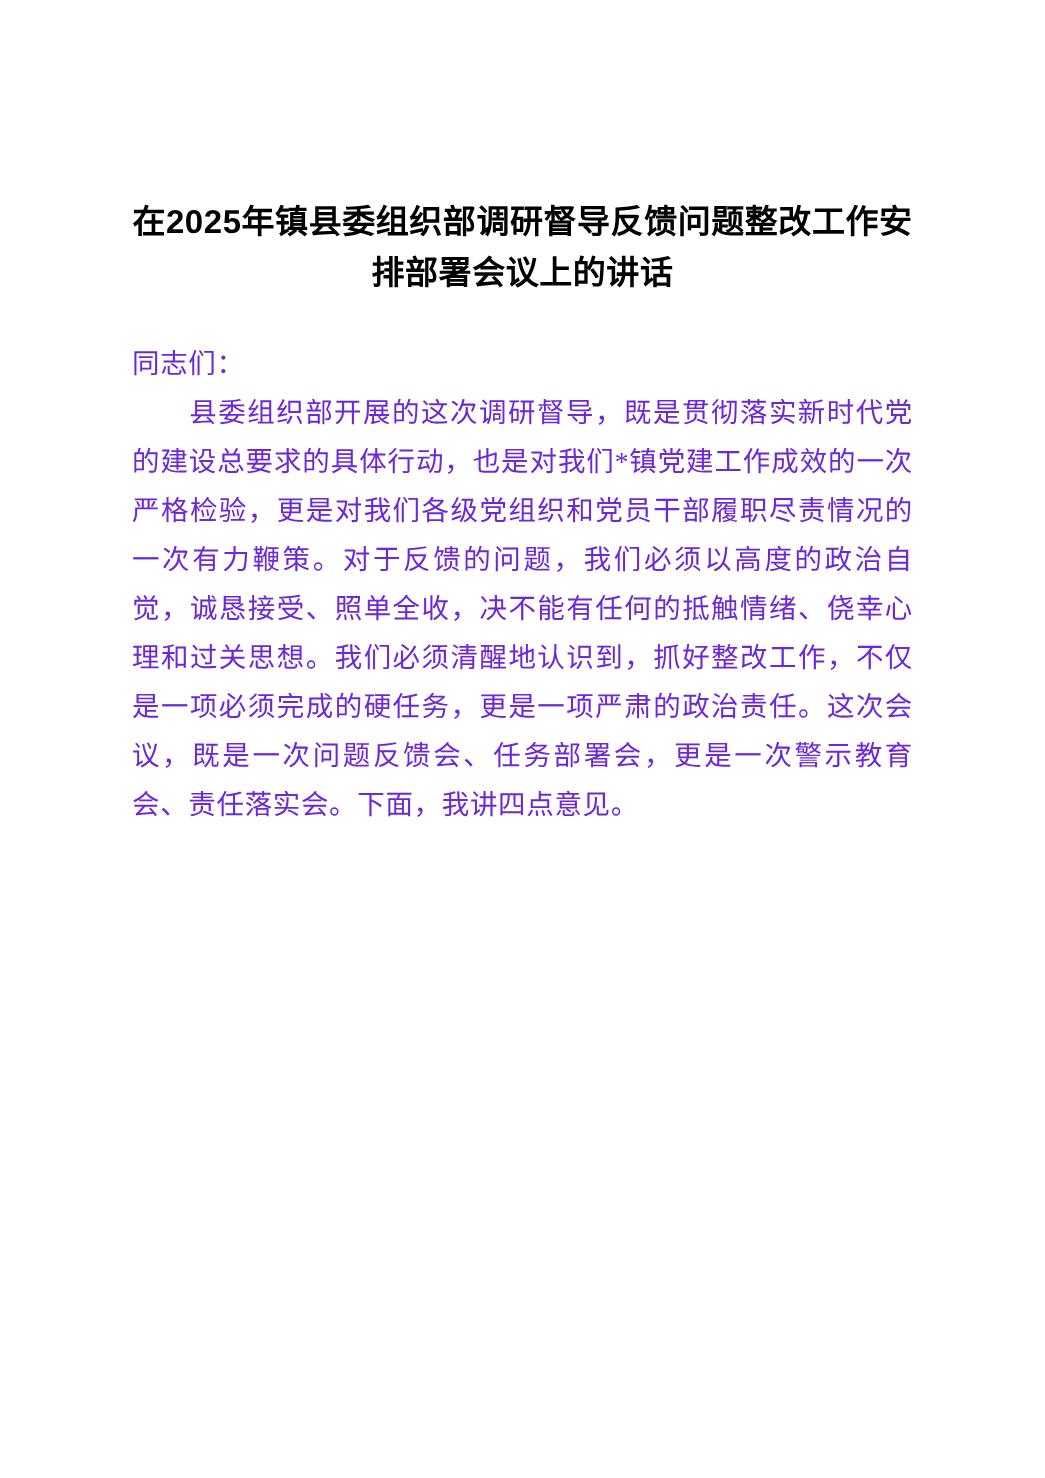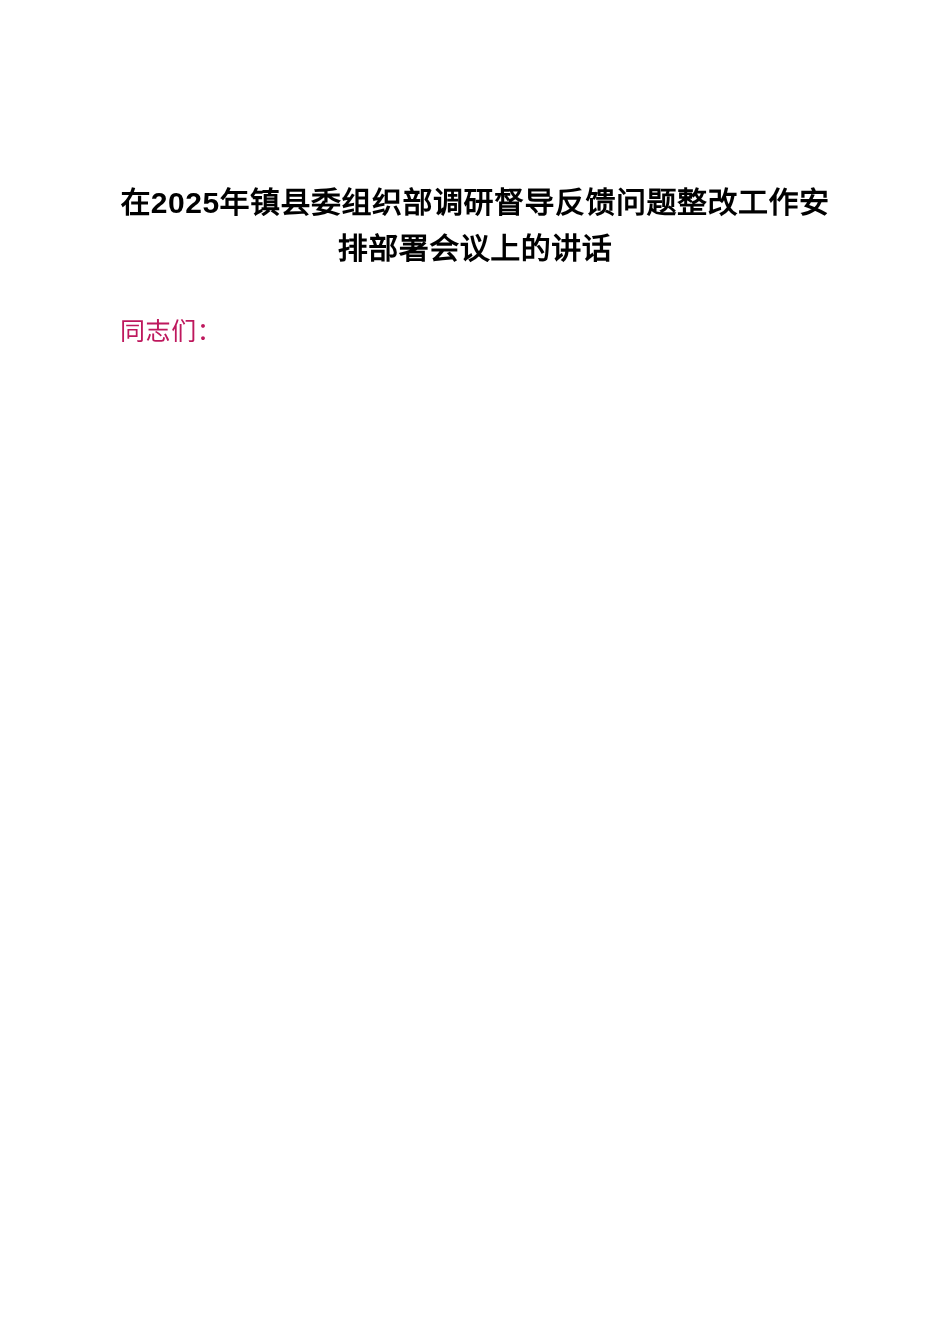--- a/index.html
+++ b/index.html
@@ -55,21 +55,21 @@
 
   .para {
     margin: 0 0 0 0;
     font-family: "Liberation Serif", "DejaVu Serif", serif;
     font-size: 25px;
     line-height: 44.5px;
     text-align: justify;
     text-justify: inter-character;
     text-align-last: left;
     letter-spacing: 0.6px;
-    color: #be185d;
+    color: #6d28d9;
     word-break: break-all;
   }
 
   .para.salutation {
     text-indent: 0;
     letter-spacing: 0.6px;
   }
 
   .para.indent {
     text-indent: 52px;
@@ -81,16 +81,17 @@
 <div class="page">
   <div class="content">
 
     <h1 class="doc-title">在2025年镇县委组织部调研督导反馈问题整改工作安排部署会议上的讲话</h1>
 
     <div class="body-block">
 
       <p class="para salutation">同志们：</p>
 
 
+      <p class="para indent">县委组织部开展的这次调研督导，既是贯彻落实新时代党的建设总要求的具体行动，也是对我们*镇党建工作成效的一次严格检验，更是对我们各级党组织和党员干部履职尽责情况的一次有力鞭策。对于反馈的问题，我们必须以高度的政治自觉，诚恳接受、照单全收，决不能有任何的抵触情绪、侥幸心理和过关思想。我们必须清醒地认识到，抓好整改工作，不仅是一项必须完成的硬任务，更是一项严肃的政治责任。这次会议，既是一次问题反馈会、任务部署会，更是一次警示教育会、责任落实会。下面，我讲四点意见。</p>
 
     </div>
   </div>
 </div>
 
 </body></html>

